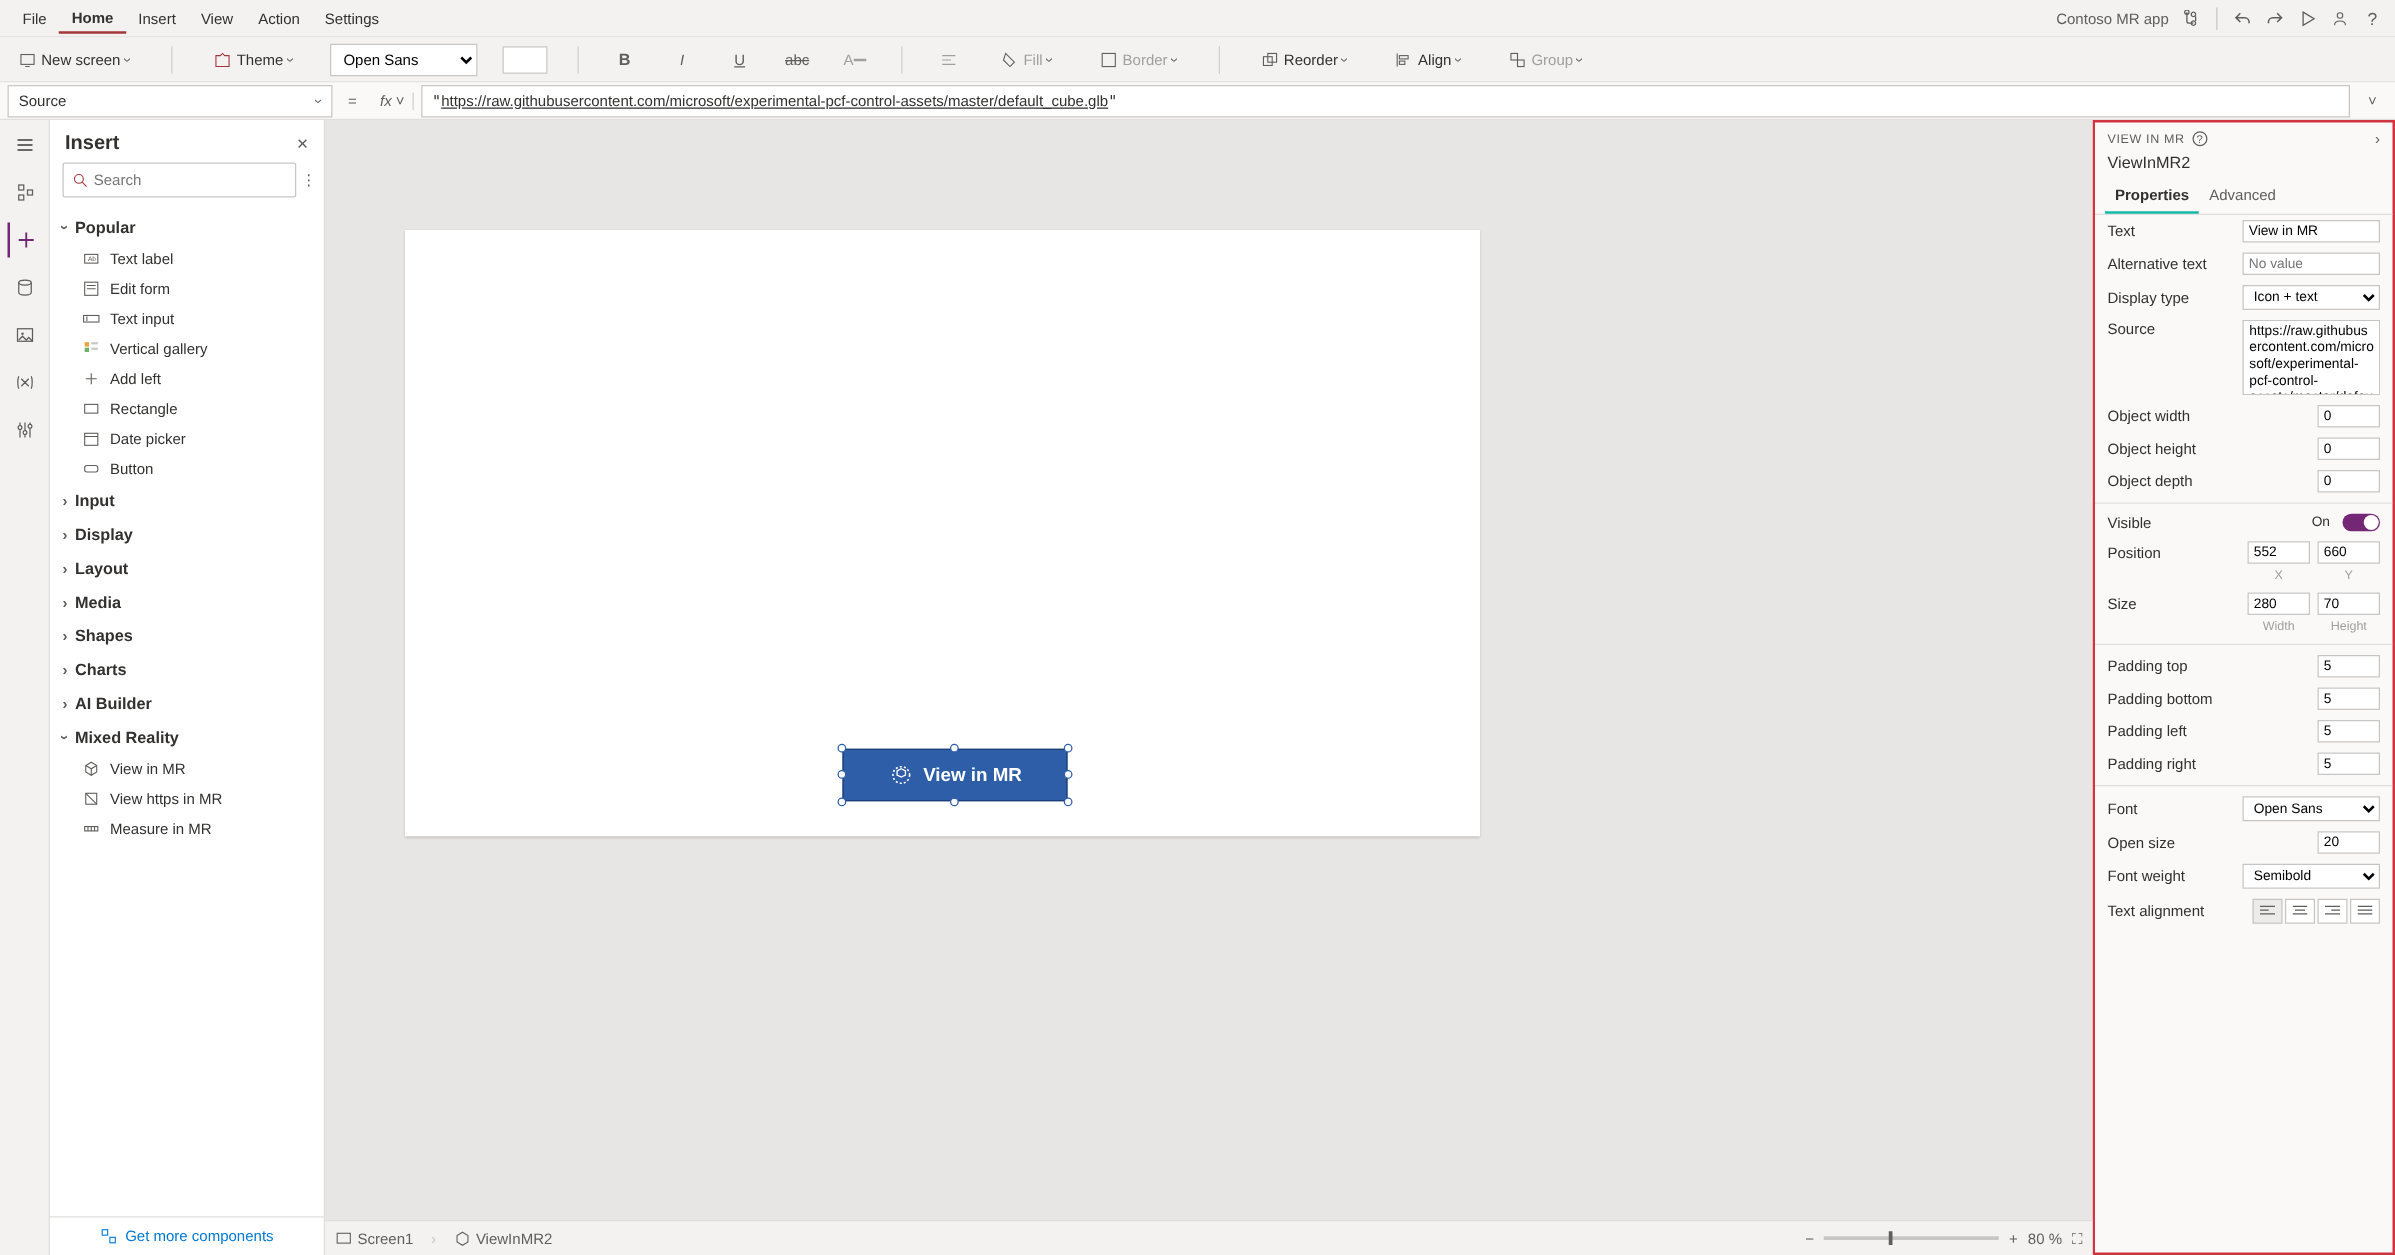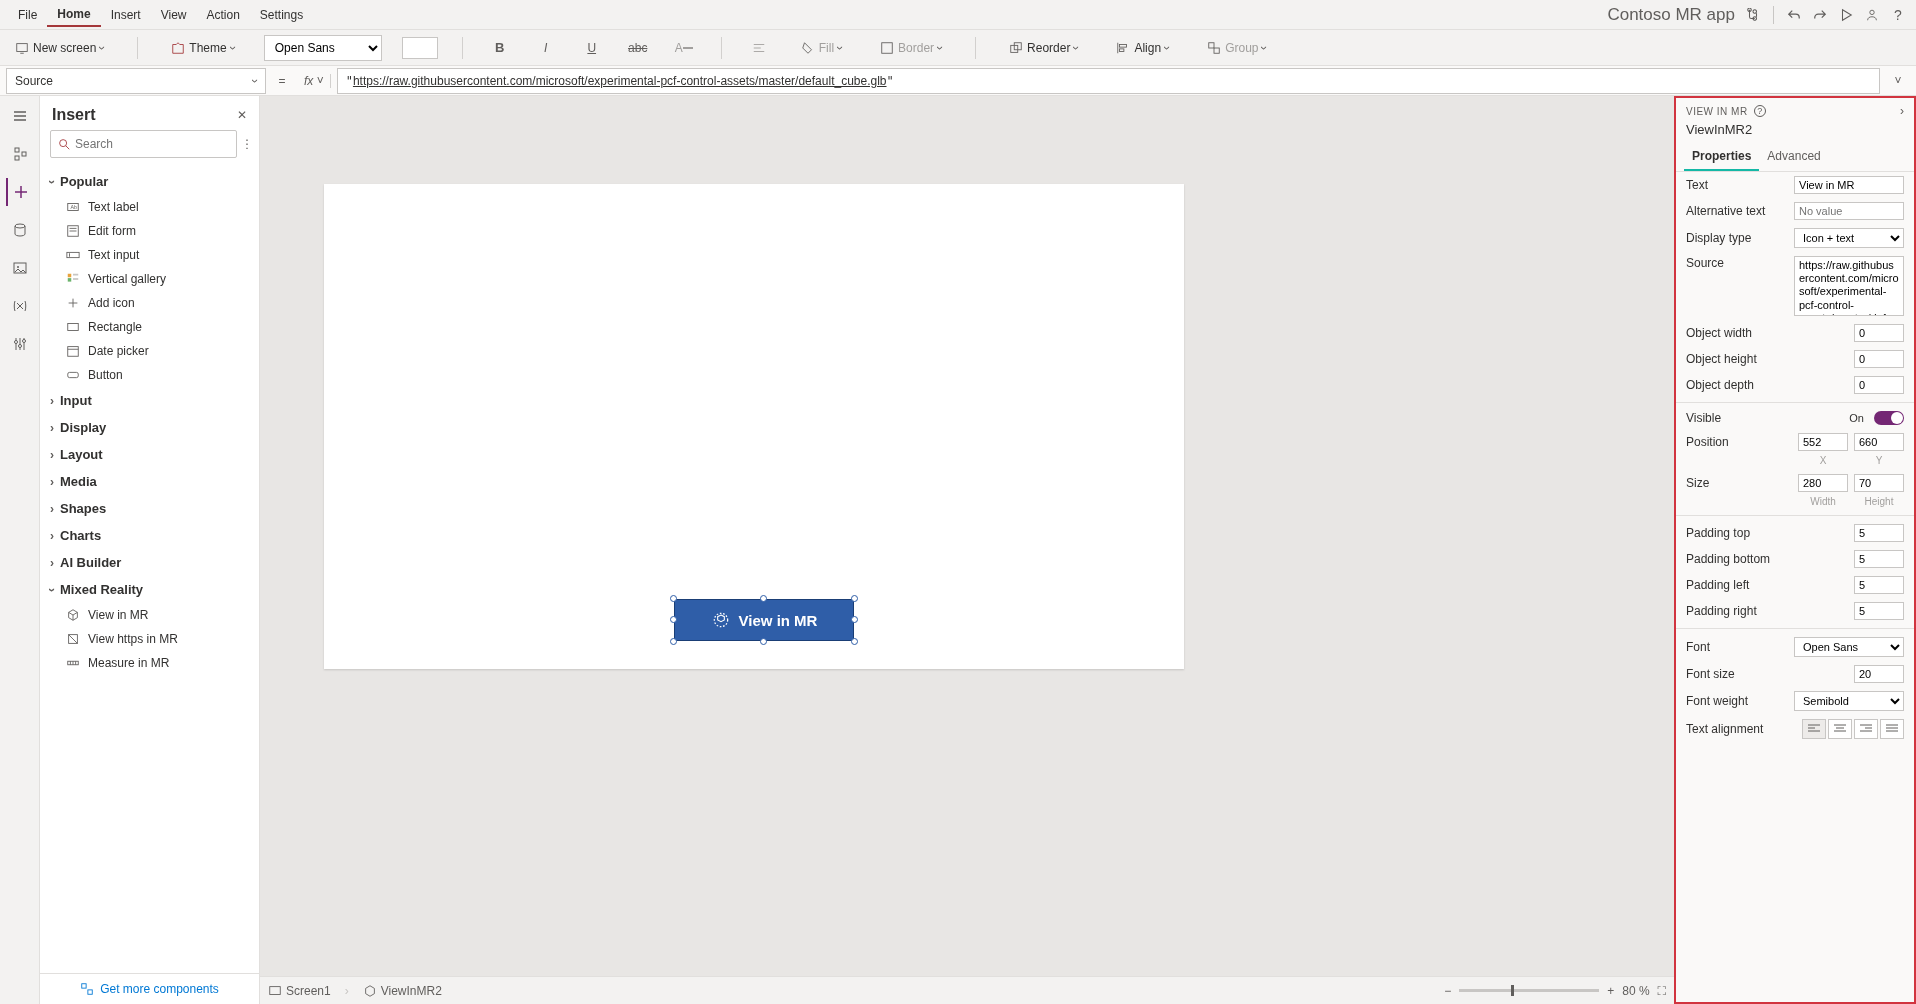--- a/index.html
+++ b/index.html
@@ -2,21 +2,21 @@
 <html><head>
 <meta charset="utf-8">
 <style>
 * { box-sizing: border-box; margin: 0; padding: 0; font-family: "Segoe UI", Arial, sans-serif; }
 body { width: 1916px; height: 1004px; background: #faf9f8; overflow: hidden; font-size: 12px; color: #323130; }
 
 
 .menubar { height: 30px; background: #f3f2f1; display: flex; align-items: center; padding: 0 8px; border-bottom: 1px solid #e1dfdd; }
 .menubar .menu-item { padding: 4px 10px; font-size: 12px; cursor: pointer; }
 .menubar .menu-item.active { border-bottom: 2px solid #a4373a; font-weight: 600; }
-.menubar .app-title { margin-left: auto; font-size: 17px; color: #605e5c; }
+.menubar .app-title { margin-left: auto; font-size: 12px; color: #605e5c; }
 .menubar .title-icons { display: flex; align-items: center; gap: 6px; margin-left: 8px; }
 .menubar .title-icons .sep { width: 1px; height: 18px; background: #c8c6c4; margin: 0 4px; }
 .menubar .title-icons .ticon { width: 20px; height: 20px; display:flex;align-items:center;justify-content:center; color:#605e5c; cursor:pointer;}
 
 
 .ribbon { height: 36px; background: #f3f2f1; display: flex; align-items: center; padding: 0 6px; gap: 20px; border-bottom: 1px solid #e1dfdd; }
 .ribbon .btn { display: flex; align-items: center; gap: 4px; padding: 4px 8px; font-size: 12px; cursor: pointer; border: 1px solid transparent; border-radius: 2px; }
 .ribbon .sep { width: 1px; height: 22px; background: #d2d0ce; margin: 0 4px; }
 .ribbon select { height: 26px; border: 1px solid #c8c6c4; background: #fff; font-size: 12px; padding: 0 6px; }
 .ribbon .iconbtn { width: 26px; height: 26px; display:flex;align-items:center;justify-content:center; color:#605e5c; cursor:pointer;}
@@ -326,21 +326,21 @@
             <rect x="8" y="2" width="6" height="2" fill="#c8c6c4"></rect>
             <rect x="8" y="7" width="6" height="2" fill="#c8c6c4"></rect>
           </svg>
           <span>Vertical gallery</span>
         </div>
       <div class="treeitem">
           <svg class="ic" viewBox="0 0 16 16">
             <line x1="8" y1="3" x2="8" y2="13" stroke="currentColor"></line>
             <line x1="3" y1="8" x2="13" y2="8" stroke="currentColor"></line>
           </svg>
-          <span>Add icon</span>
+          <span>Add left</span>
         </div>
       <div class="treeitem">
           <svg class="ic" viewBox="0 0 16 16">
             <rect x="2" y="4" width="12" height="8" fill="none" stroke="currentColor"></rect>
           </svg>
           <span>Rectangle</span>
         </div>
       <div class="treeitem">
           <svg class="ic" viewBox="0 0 16 16">
             <rect x="2" y="3" width="12" height="11" fill="none" stroke="currentColor"></rect>
@@ -550,21 +550,21 @@
       <div class="row">
           <label>Padding right</label>
           <input class="small" value="5" style="">
         </div>
       <div class="hr"></div>
       <div class="row">
           <label>Font</label>
           <select class="wide"><option>Open Sans</option></select>
         </div>
       <div class="row">
-          <label>Font size</label>
+          <label>Open size</label>
           <input class="small" value="20" style="">
         </div>
       <div class="row">
           <label>Font weight</label>
           <select class="wide"><option>Semibold</option></select>
         </div>
       <div class="row">
           <label>Text alignment</label>
         <div class="alignbtns">
           <div class="ab active">

